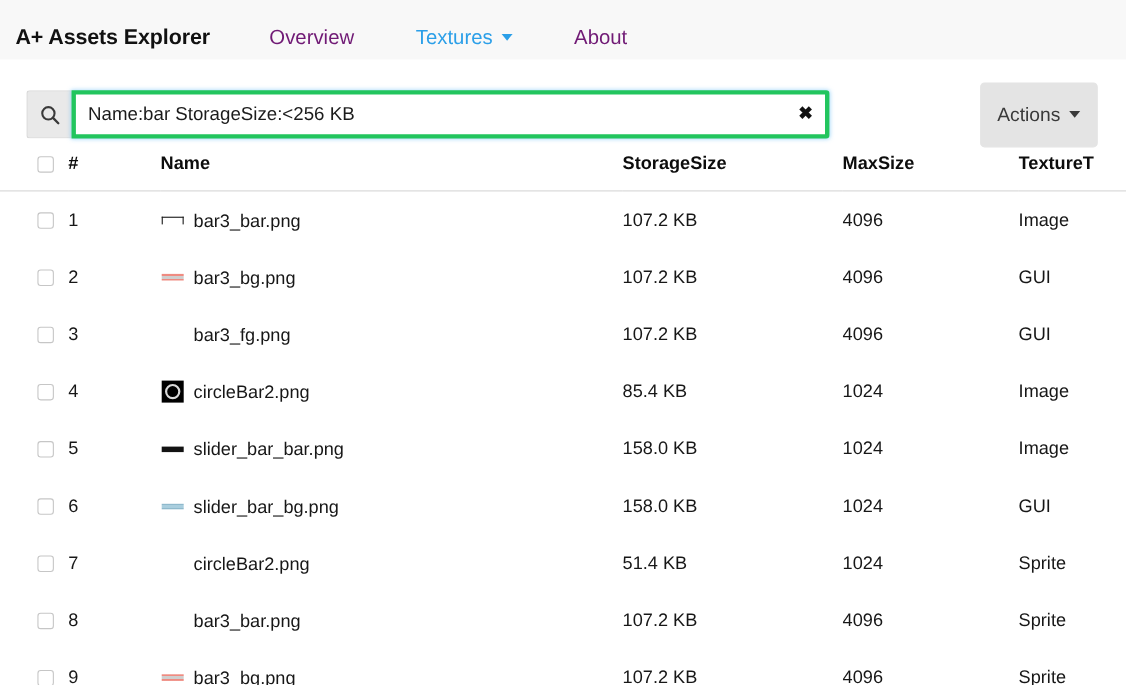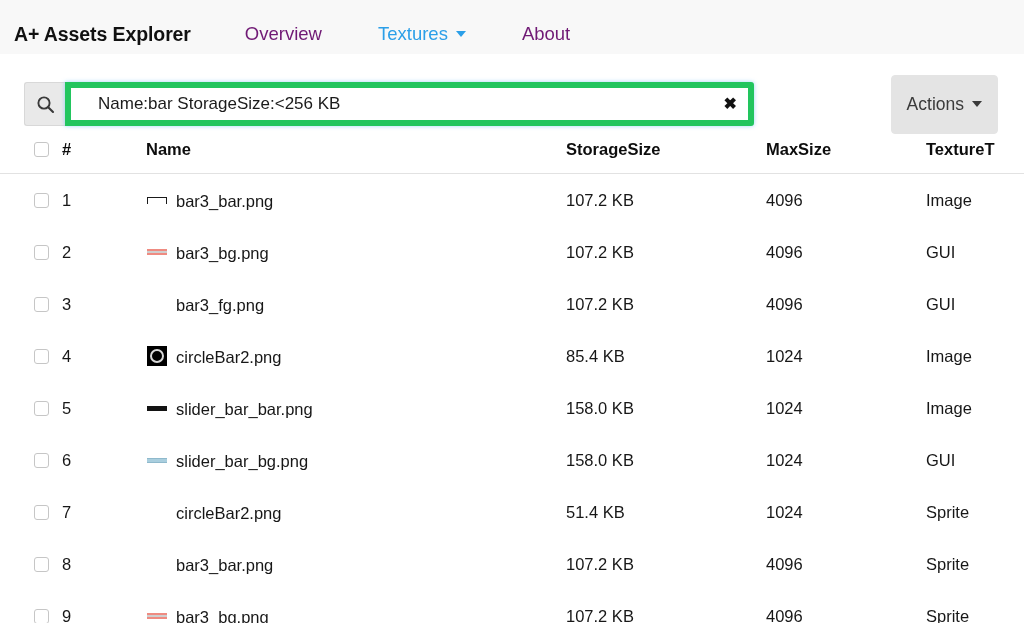--- a/index.html
+++ b/index.html
@@ -70,27 +70,26 @@
     border-right: none;
     border-radius: 3px 0 0 3px;
     display: flex;
     align-items: center;
     justify-content: center;
     color: #3a3a3a;
   }
   .search-field {
     position: relative;
     flex: 1;
-    border: 6px solid #22c55e;
+    border: 4px solid #22c55e;
     border-radius: 0 3px 3px 0;
     background: #ffffff;
     display: flex;
     align-items: center;
     box-shadow: 0 0 4px rgba(80,180,245,0.55);
-    padding-left: 16px;
   }
   .search-input {
     border: none;
     outline: none;
     background: transparent;
     font-family: "Liberation Sans", sans-serif;
     font-size: 17px;
     color: #1b1b1b;
     width: 100%;
     padding: 0 40px 0 11px;

